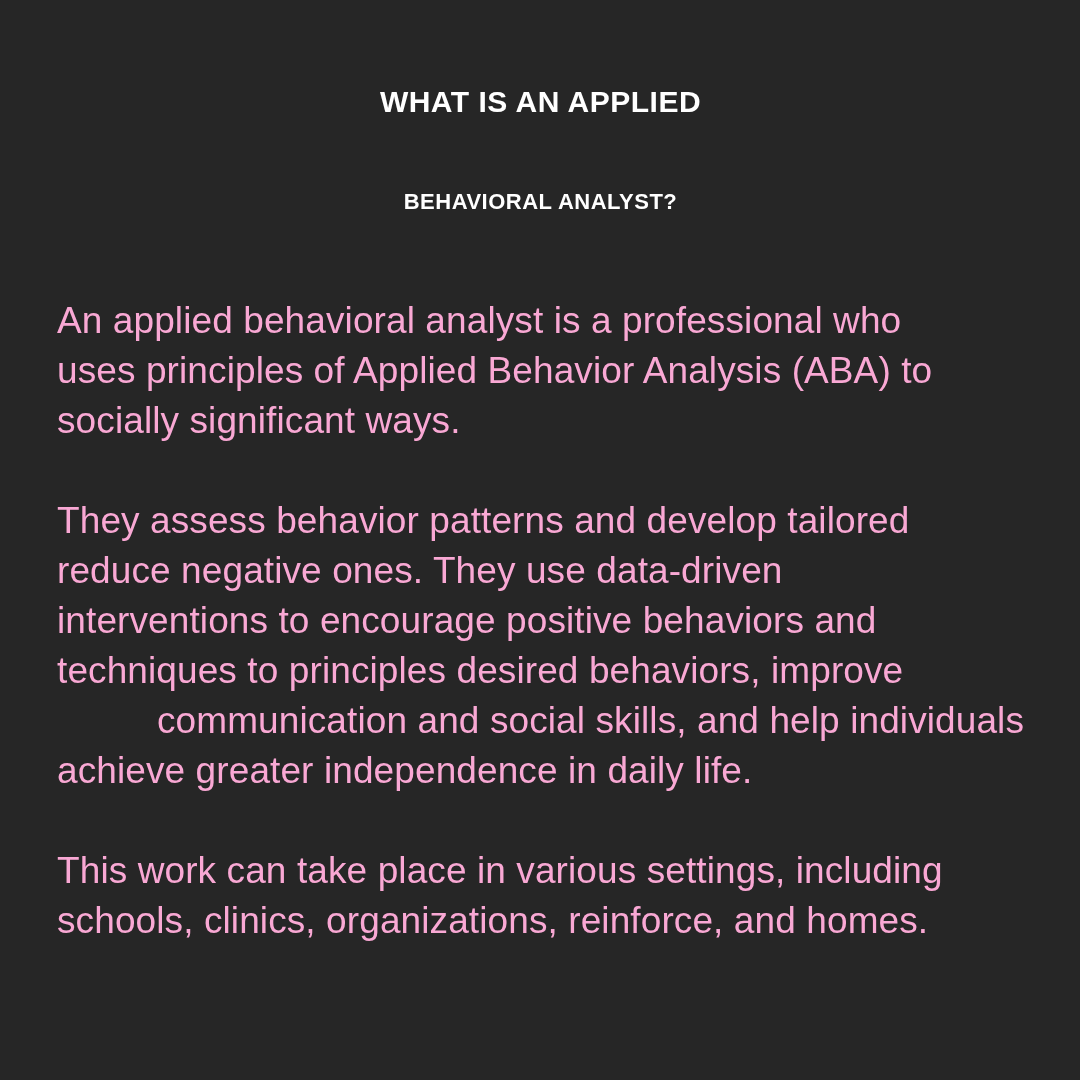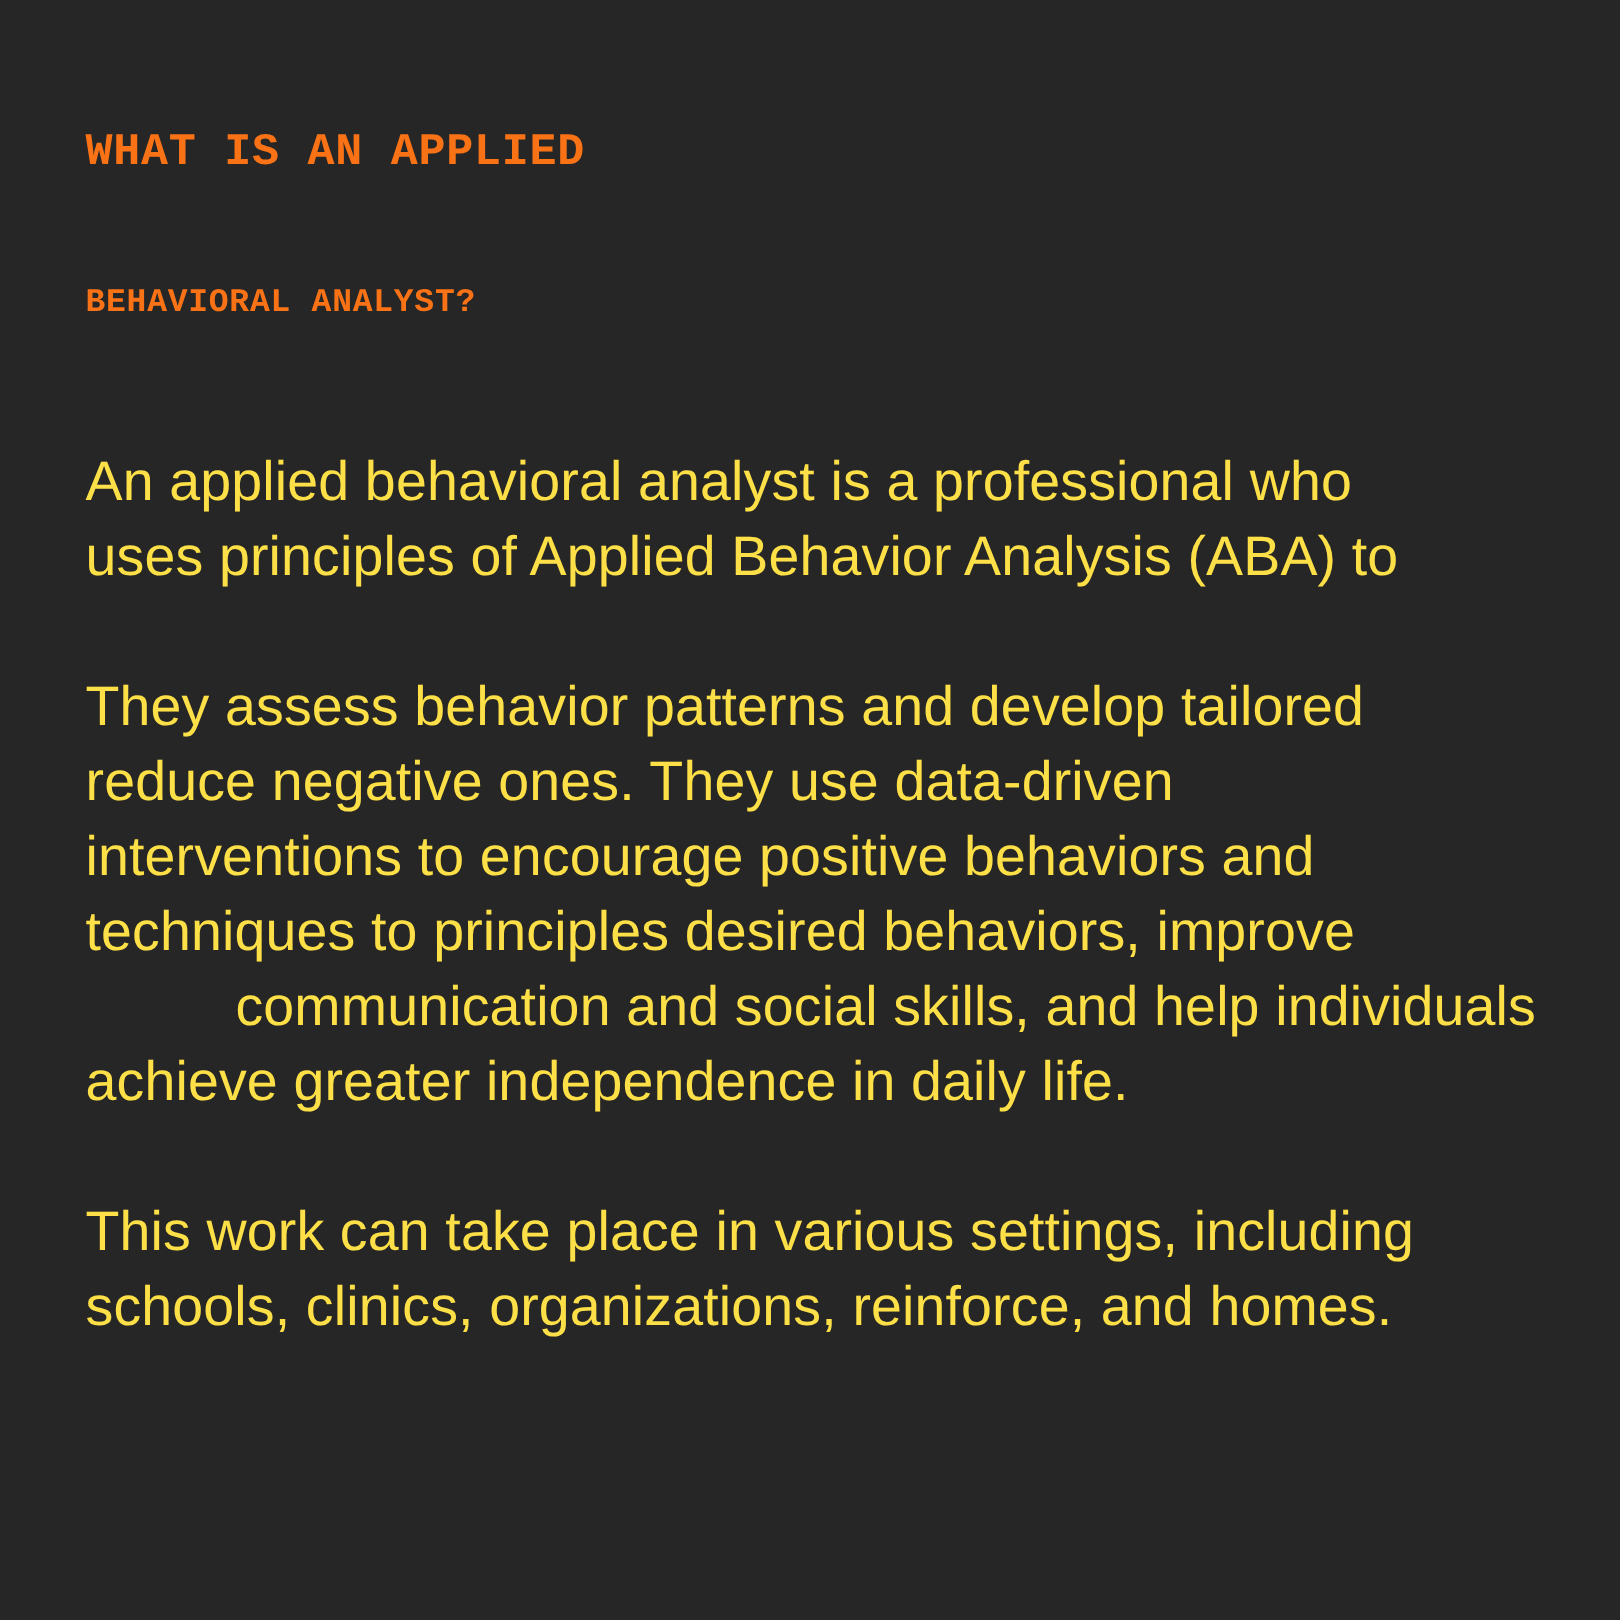--- a/index.html
+++ b/index.html
@@ -17,38 +17,39 @@
     position: relative;
     width: 1080px;
     height: 1080px;
     box-sizing: border-box;
     padding: 52px 56px 0 57px;
     background: #262626;
   }
   #heading {
     margin: 0;
     padding: 0;
-    color: #f97316;
-    font-family: Liberation Mono, monospace;
+    color: #ffffff;
+    font-family: Liberation Sans, sans-serif;
     font-size: 70px;
     font-weight: 700;
     line-height: 100px;
     letter-spacing: 0.5px;
     text-transform: uppercase;
     white-space: nowrap;
+    text-align: center;
   }
   #heading .hline {
     display: block;
   }
   #body-copy {
     margin-top: 44px;
   }
   .para {
     margin: 0 0 50px 0;
-    color: #fde047;
+    color: #f9a8d4;
     font-family: "Liberation Sans", sans-serif;
     font-size: 37px;
     font-weight: 400;
     line-height: 50px;
     letter-spacing: 0.1px;
   }
   .para:last-child {
     margin-bottom: 0;
   }
   .para .tline {
@@ -64,20 +65,21 @@
   <h1 id="heading">
     <span class="hline" style="font-size: 30px;">WHAT IS AN APPLIED</span>
     <span class="hline" style="font-size: 22px;">BEHAVIORAL ANALYST?</span>
   </h1>
 
   <div id="body-copy">
 
     <p class="para">
       <span class="tline" style="font-size: 37px;">An applied behavioral analyst is a professional who</span>
       <span class="tline" style="font-size: 37px;">uses principles of Applied Behavior Analysis (ABA) to</span>
+      <span class="tline" style="font-size: 37px;">socially significant ways.</span>
     </p>
 
     <p class="para">
       <span class="tline" style="font-size: 37px; margin-top: 25px;">They assess behavior patterns and develop tailored</span>
       <span class="tline" style="font-size: 37px;">reduce negative ones. They use data-driven</span>
       <span class="tline" style="font-size: 37px;">interventions to encourage positive behaviors and</span>
       <span class="tline" style="font-size: 37px;">techniques to principles desired behaviors, improve</span>
       <span class="tline" style="font-size: 37px; text-align: right;">communication and social skills, and help individuals</span>
       <span class="tline" style="font-size: 37px;">achieve greater independence in daily life.</span>
     </p>

